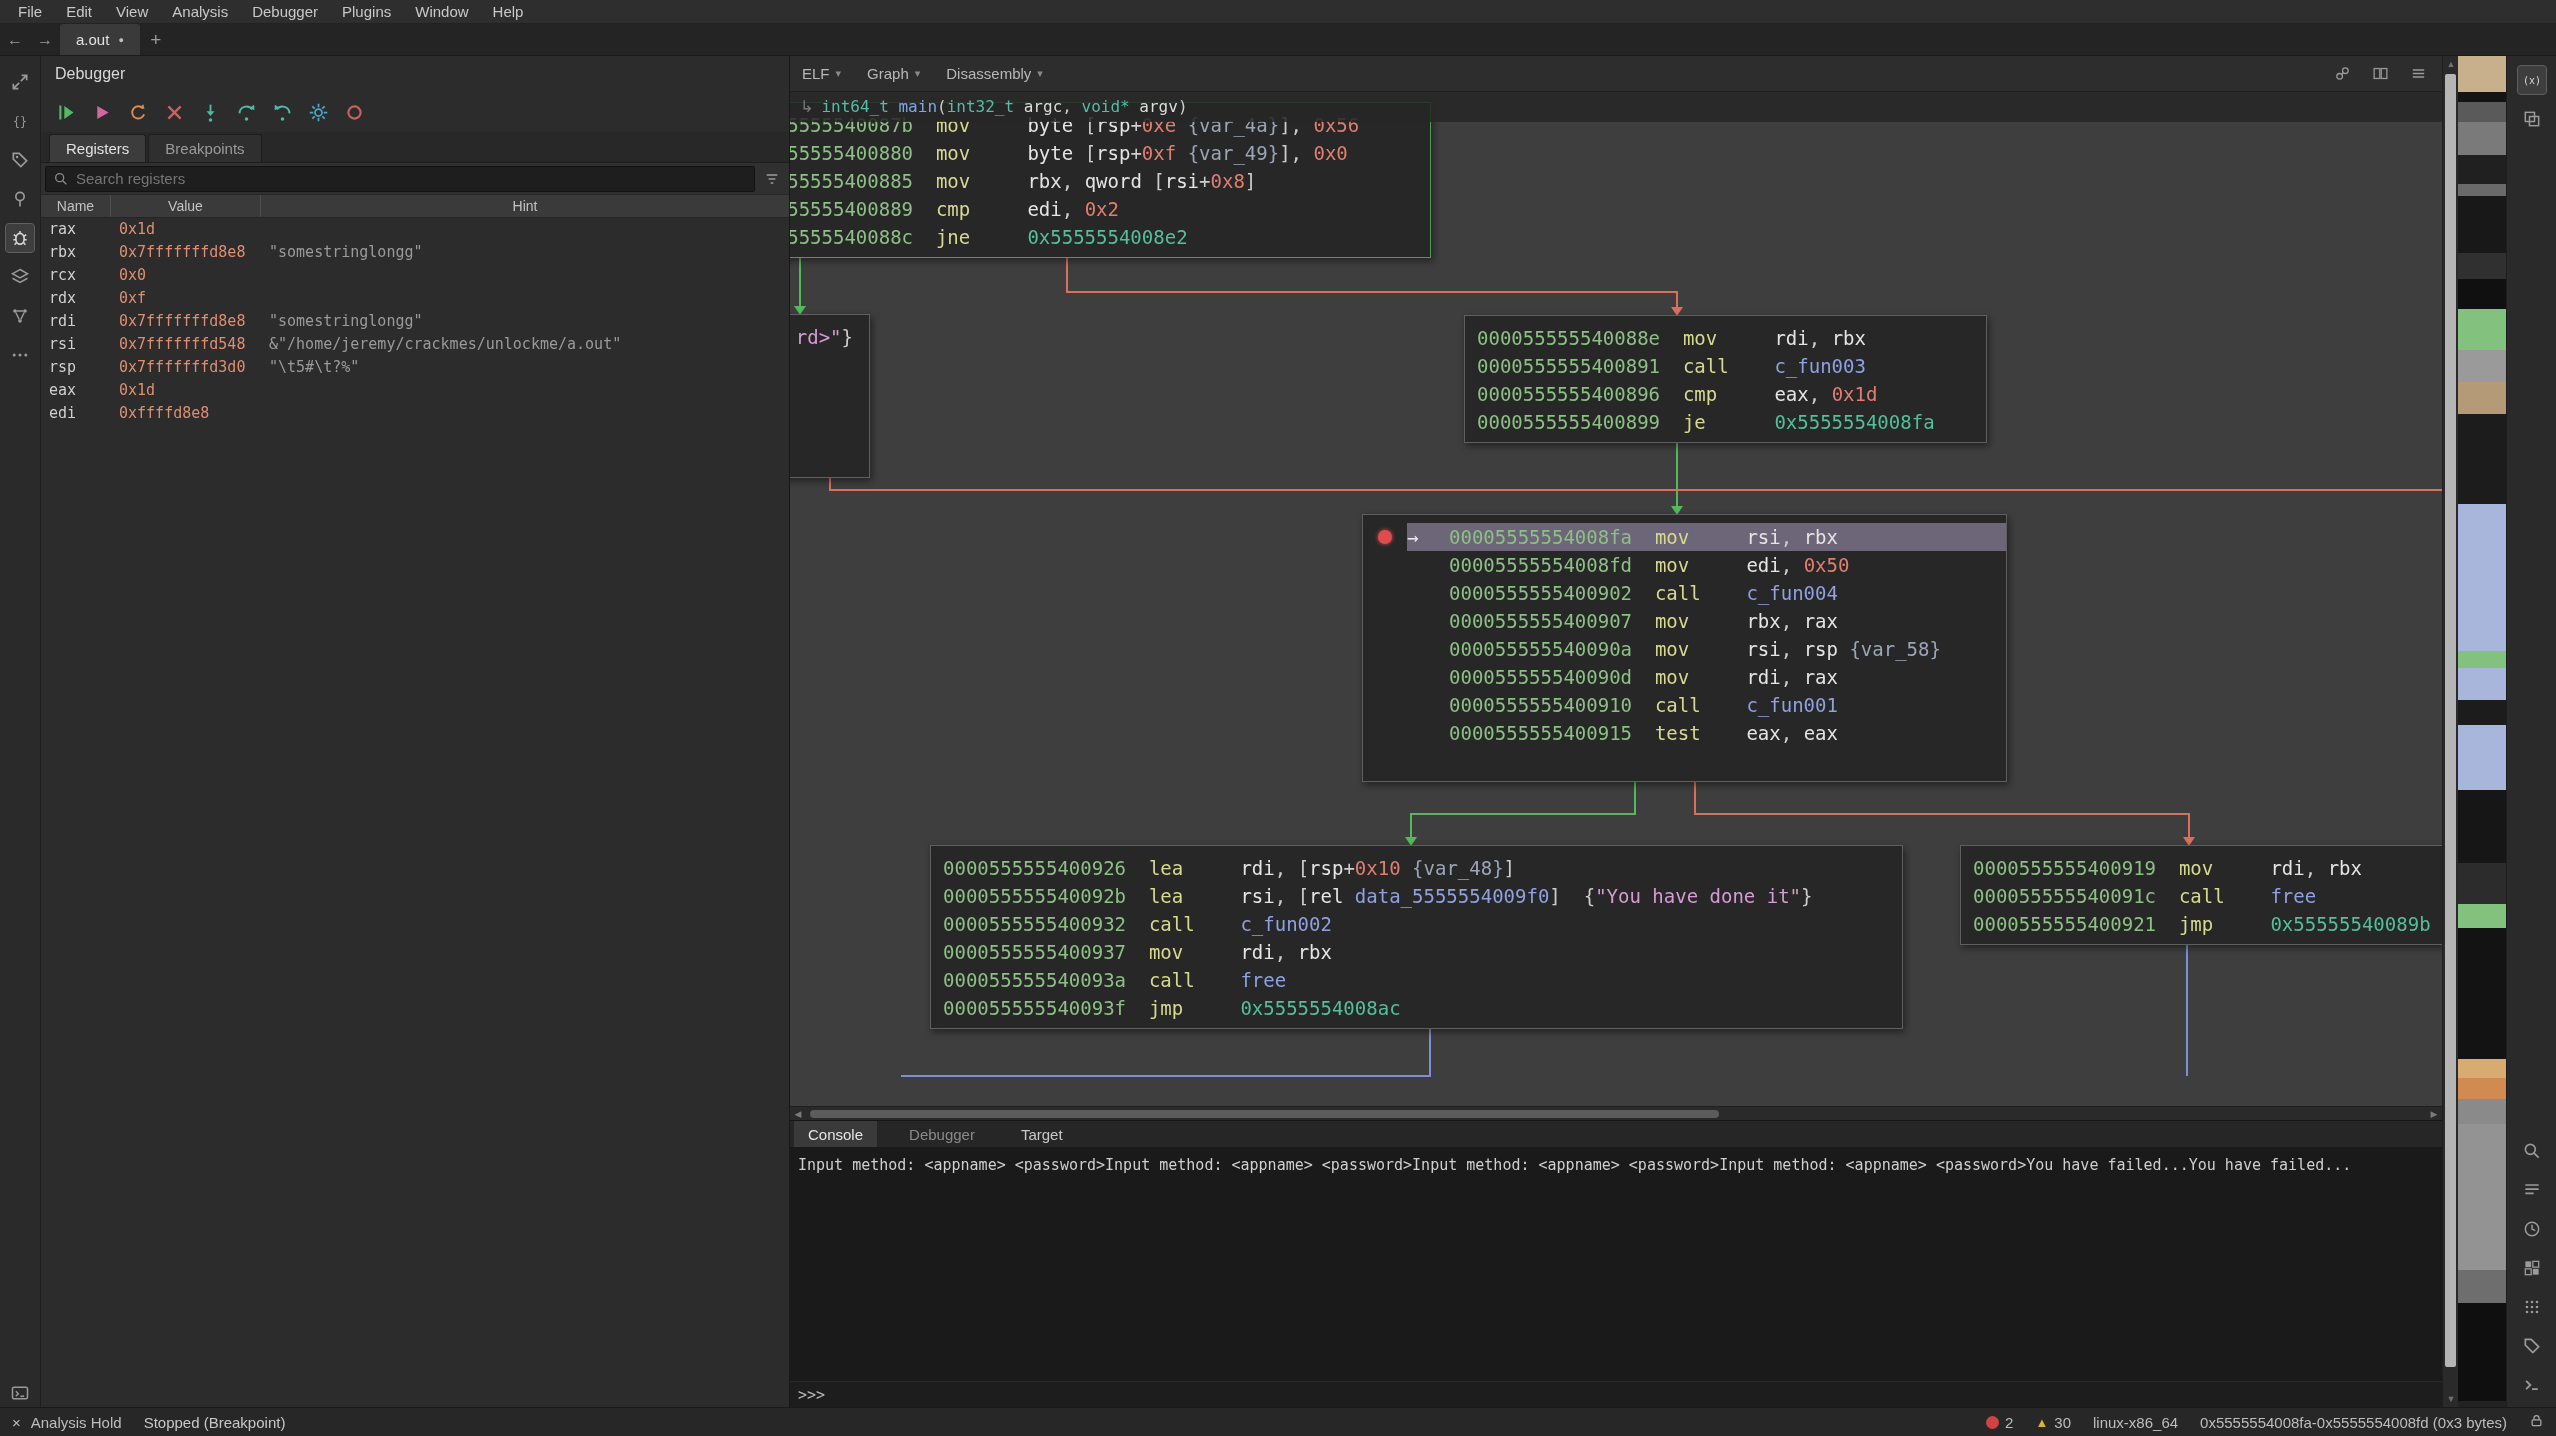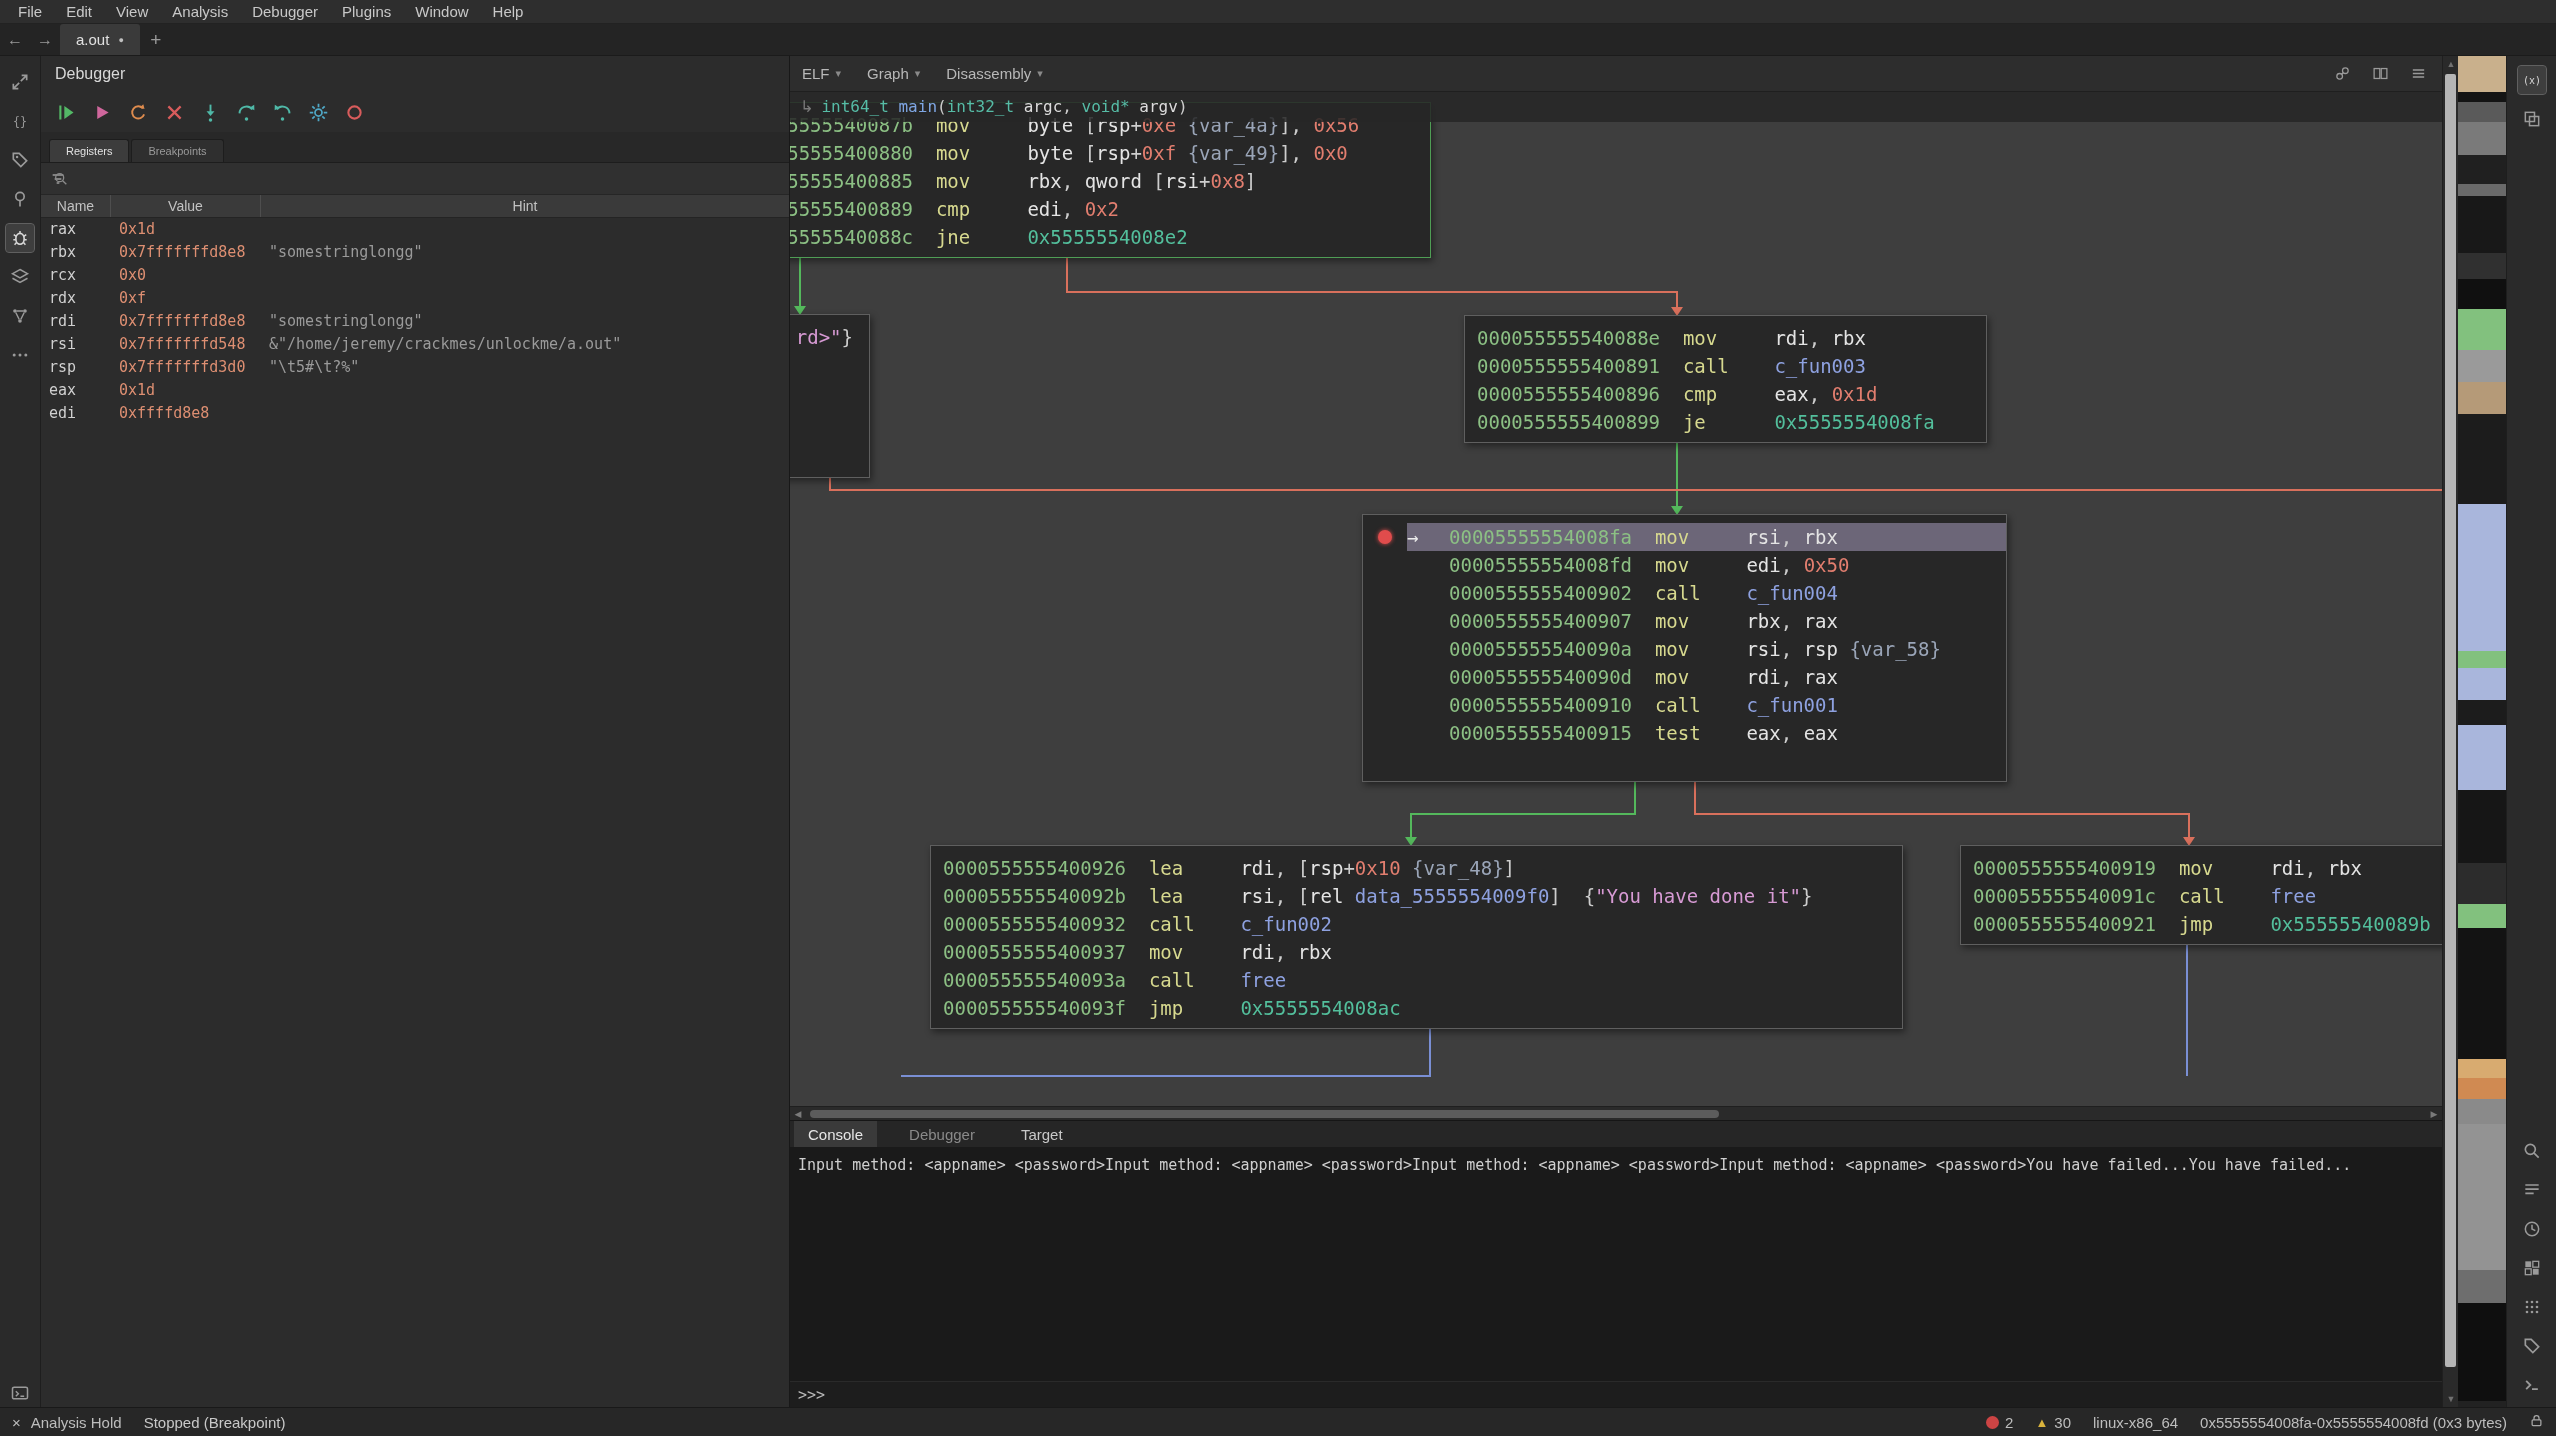--- a/index.html
+++ b/index.html
@@ -32,21 +32,21 @@
 .side-spacer{flex:1;}
 
 
 #debugger-panel{width:749px;background:#2c2c2c;border-right:1px solid #181818;display:flex;
   flex-direction:column;flex:0 0 auto;}
 #dbg-title{height:36px;display:flex;align-items:center;padding-left:14px;font-size:16px;color:#d8d8d8;}
 #dbg-toolbar{height:40px;display:flex;align-items:center;gap:9px;padding-left:12px;}
 .tool-btn{width:27px;height:27px;display:flex;align-items:center;justify-content:center;border-radius:3px;}
 .tool-btn svg{width:21px;height:21px;}
 #dbg-tabs{height:30px;display:flex;align-items:flex-end;padding-left:8px;gap:2px;background:#282828;}
-.dbg-tab{padding:5px 16px;font-size:11px;color:#9a9a9a;background:#2f2f2f;border:1px solid #1d1d1d;border-bottom:none;border-radius:3px 3px 0 0;}
+.dbg-tab{padding:5px 16px;font-size:15px;color:#9a9a9a;background:#2f2f2f;border:1px solid #1d1d1d;border-bottom:none;border-radius:3px 3px 0 0;}
 .dbg-tab.active{background:#3c3c3c;color:#e2e2e2;}
 #dbg-search-row{height:32px;display:flex;align-items:center;background:#303030;padding:0 4px;gap:4px;border-top:1px solid #1d1d1d;}
 #dbg-search{flex:1;height:26px;background:#1e1e1e;border:1px solid #121212;border-radius:2px;
   color:#d0d0d0;font-size:15px;padding-left:30px;outline:none;}
 #search-glyph{position:absolute;margin-left:8px;color:#8a8a8a;width:16px;height:16px;}
 #search-glyph svg{width:16px;height:16px;}
 .filter-btn{width:26px;height:26px;display:flex;align-items:center;justify-content:center;color:#9a9a9a;}
 .filter-btn svg{width:16px;height:16px;}
 #reg-header{height:24px;display:flex;background:#3a3a3a;border-top:1px solid #262626;border-bottom:1px solid #242424;
   font-size:14px;color:#c2c2c2;}
@@ -314,20 +314,21 @@
           <div class="dbg-tab active">Registers</div>
           <div class="dbg-tab">Breakpoints</div>
         </div>
       <div id="dbg-search-row">
         <span id="search-glyph">
           <svg viewBox="0 0 24 24">
               <circle cx="10" cy="10" r="6" fill="none" stroke="currentColor" stroke-width="2"></circle>
               <path d="M14.5 14.5L20 20" stroke="currentColor" stroke-width="2"></path>
             </svg>
         </span>
+        <input id="dbg-search" placeholder="Search registers" style="">
         <span class="filter-btn">
           <svg viewBox="0 0 24 24">
               <path d="M4 6h16M7 12h10M10 18h4" stroke="currentColor" stroke-width="2" fill="none"></path>
             </svg>
         </span>
       </div>
       <div id="reg-header">
         <div class="reg-h col-name">Name</div>
         <div class="reg-h col-value">Value</div>
         <div class="reg-h col-hint">Hint</div>

